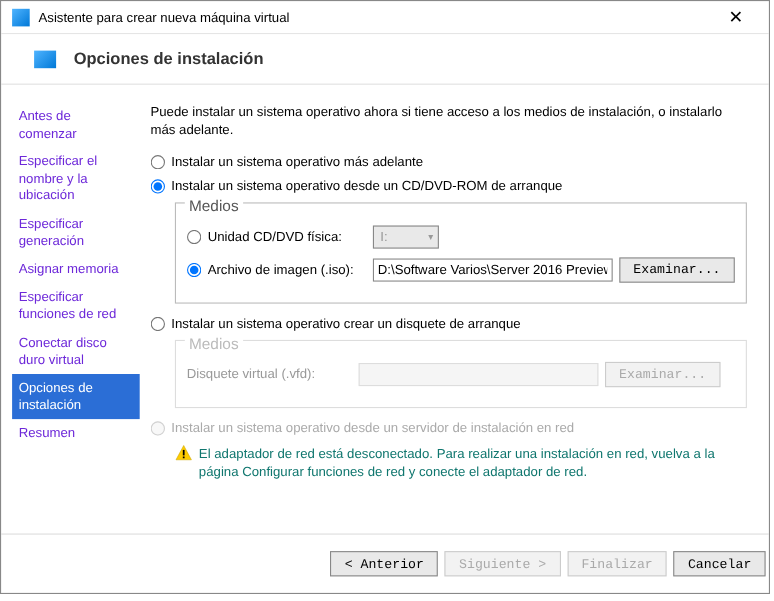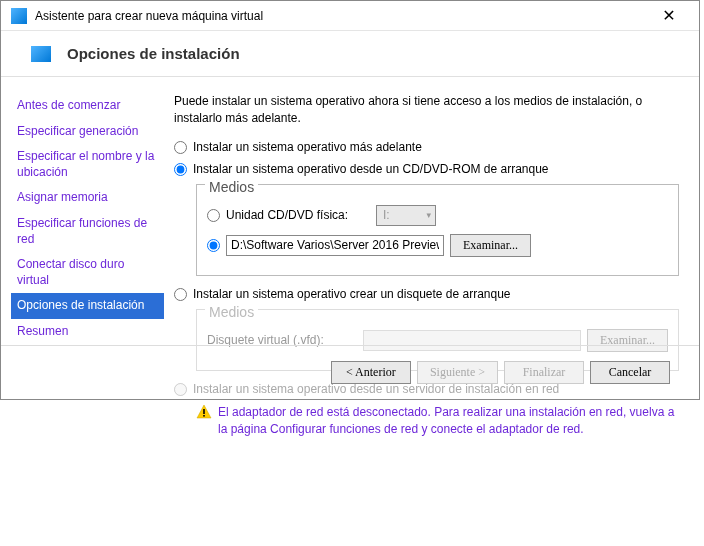--- a/index.html
+++ b/index.html
@@ -1,17 +1,17 @@
 <!DOCTYPE html>
 <html><head>
 <meta charset="utf-8">
 <style>
 * { box-sizing: border-box; margin: 0; padding: 0; }
 body { font-family: "Segoe UI", Tahoma, sans-serif; font-size: 12px; background: #fff; color: #000; width: 704px; height: 546px; overflow: hidden; }
-.dialog { width: 700px; height: 400px; border: 1px solid #888; background: #fff; position: relative; }
+.dialog { width: 700px; height: 540px; border: 1px solid #888; background: #fff; position: relative; }
 .titlebar { height: 30px; display: flex; align-items: center; padding: 0 10px; border-bottom: 1px solid #e5e5e5; }
 .titlebar .app-icon { width: 16px; height: 16px; background: linear-gradient(135deg,#4fb4ff 0%,#0078d7 100%); margin-right: 8px; flex-shrink: 0; }
 .titlebar .title { flex: 1; font-size: 12px; }
 .titlebar .close { width: 40px; height: 28px; display: flex; align-items: center; justify-content: center; font-size: 16px; cursor: default; }
 .header { padding: 14px 40px 14px 30px; display: flex; align-items: center; border-bottom: 1px solid #e0e0e0; }
 .header .hicon { width: 20px; height: 16px; background: linear-gradient(135deg,#4fb4ff 0%,#0078d7 100%); margin-right: 16px; }
 .header .htext { font-size: 15px; font-weight: 600; color: #333; }
 .body { display: flex; height: calc(100% - 30px - 50px - 54px); }
 .sidebar { width: 190px; padding: 16px 0 16px 10px; }
 .sidebar .item { padding: 5px 8px 5px 6px; color: #6d28d9; cursor: default; line-height: 1.3; }
@@ -23,28 +23,28 @@
 .fieldset { border: 1px solid #bbb; margin: 4px 0 10px 22px; padding: 8px 10px 10px 10px; }
 .fieldset.disabled { color: #999; border-color: #ddd; }
 .fieldset .legend { font-size: 14px; color: #555; background: #fff; position: relative; top: -15px; left: -2px; padding: 0 4px; display: inline-block; }
 .fieldset.disabled .legend { color: #bbb; }
 .row { display: flex; align-items: center; margin: 2px 0 8px 0; }
 .row label { display: flex; align-items: center; }
 .row .lbl { width: 150px; }
 .textinput { border: 1px solid #888; height: 21px; padding: 0 4px; font-size: 12px; font-family: inherit; }
 .textinput.wide { width: 218px; }
 .textinput.disabled { background: #f5f5f5; border-color: #ddd; }
-.btn { border: 1px solid #888; background: #e9e9e9; height: 23px; padding: 0 12px; font-size: 12px; font-family: Liberation Serif, serif; cursor: default; }
+.btn { border: 1px solid #888; background: #e9e9e9; height: 23px; padding: 0 12px; font-size: 12px; font-family: Liberation Mono, monospace; cursor: default; }
 .btn.disabled { color: #aaa; border-color: #ccc; background: #f2f2f2; }
 .select { border: 1px solid #888; background: #e9e9e9; height: 21px; width: 60px; display: inline-flex; align-items: center; justify-content: space-between; padding: 0 4px 0 6px; font-size: 12px; }
 .select.dis { color: #999; }
 .select .chev { font-size: 9px; }
-.warnrow { display: flex; margin: 4px 0 0 22px; color: #6d28d9; }
+.warnrow { display: flex; margin: 4px 0 0 22px; color: #0f766e; }
 .warnicon { width: 16px; height: 16px; flex-shrink: 0; margin-right: 6px; }
-.footer { position: absolute; bottom: 0; left: 0; right: 0; height: 54px; border-top: 1px solid #ddd; display: flex; align-items: center; justify-content: flex-end; padding: 0 29px; gap: 6px; }
+.footer { position: absolute; bottom: 0; left: 0; right: 0; height: 54px; border-top: 1px solid #ddd; display: flex; align-items: center; justify-content: flex-end; padding: 0 3px; gap: 6px; }
 .footer .btn { min-width: 80px; }
 .opt.disabled { color: #aaa; }
 </style>
 </head>
 <body>
 
 <div class="dialog">
 
   <div class="titlebar">
     <div class="app-icon"></div>
@@ -54,22 +54,22 @@
 
   <div class="header">
     <div class="hicon"></div>
     <div class="htext">Opciones de instalación</div>
   </div>
 
   <div class="body">
 
     <div class="sidebar">
       <div class="item">Antes de comenzar</div>
+      <div class="item">Especificar el nombre y la ubicación</div>
       <div class="item">Especificar generación</div>
-      <div class="item">Especificar el nombre y la ubicación</div>
       <div class="item">Asignar memoria</div>
       <div class="item">Especificar funciones de red</div>
       <div class="item">Conectar disco duro virtual</div>
       <div class="item selected">Opciones de instalación</div>
       <div class="item">Resumen</div>
     </div>
 
     <div class="content">
       <div class="intro">Puede instalar un sistema operativo ahora si tiene acceso a los medios de instalación, o instalarlo más adelante.</div>
 
@@ -92,20 +92,21 @@
               <span class="lbl">Unidad CD/DVD física:</span>
             </label>
             <div class="select dis">
               <span>I:</span>
               <span class="chev">▾</span>
             </div>
           </div>
           <div class="row">
             <label>
               <input type="radio" name="media" checked="" style="margin-right: 6px;">
+              <span class="lbl">Archivo de imagen (.iso):</span>
             </label>
             <input class="textinput wide" value="D:\Software Varios\Server 2016 Preview\" style="">
             <span style="width:6px"></span>
             <button class="btn">Examinar...</button>
           </div>
         </div>
       </div>
 
       <label class="opt">
         <input type="radio" name="inst" style="">

